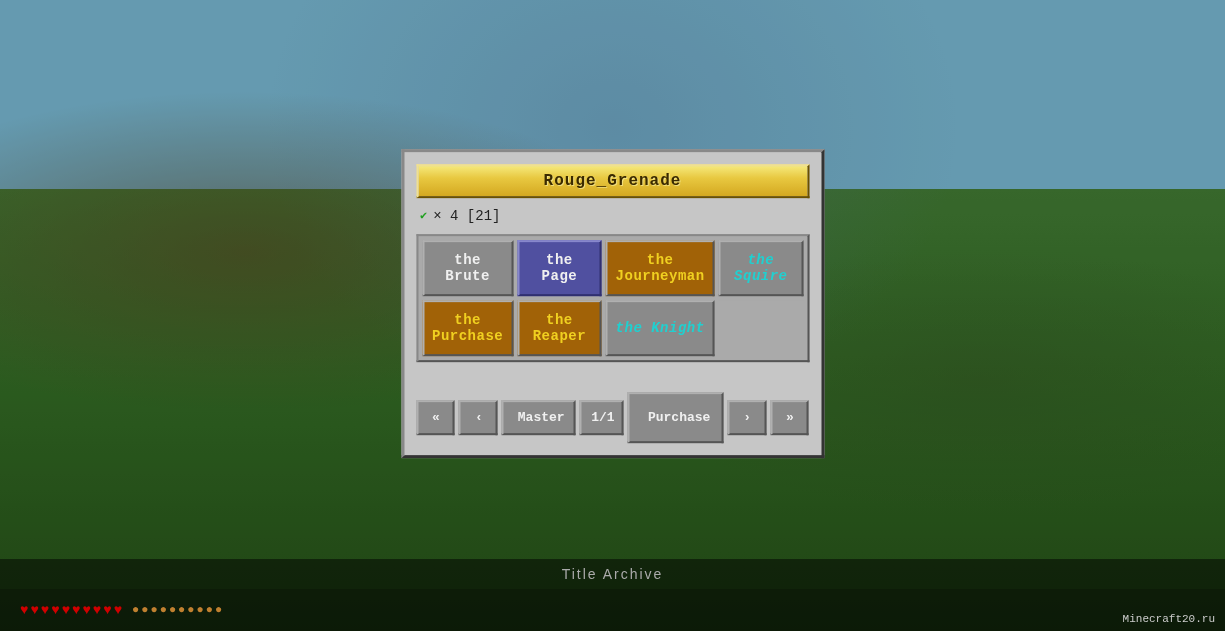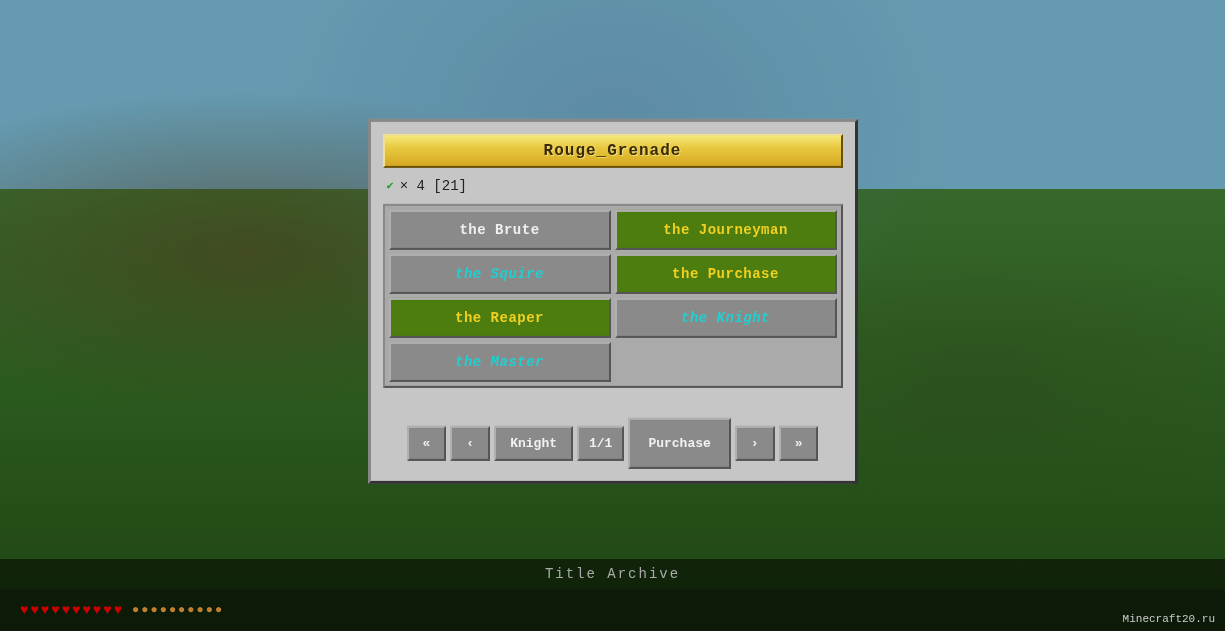--- a/index.html
+++ b/index.html
@@ -38,21 +38,21 @@
       background: rgba(0,0,0,0.25);
       z-index: 2;
     }
 
     
     .dialog {
       position: absolute;
       left: 50%;
       top: 50%;
       transform: translate(-50%, -54%);
-      width: 490px;
+      width: 423px;
       background: #c6c6c6;
       border: 3px solid #555;
       border-top-color: #888;
       border-left-color: #888;
       border-right-color: #333;
       border-bottom-color: #333;
       z-index: 10;
       padding: 12px;
     }
 
@@ -87,21 +87,21 @@
 
     .currency-checkmark {
       color: #20a020;
       font-weight: bold;
       font-size: 12px;
     }
 
     
     .titles-grid {
       display: grid;
-      grid-template-columns: 1fr 1fr;
+      grid-template-columns: 1fr 1fr 1fr 1fr;
       gap: 4px;
       margin-bottom: 30px;
       background: #aaaaaa;
       border: 2px solid #777;
       border-top-color: #888;
       border-left-color: #888;
       border-right-color: #555;
       border-bottom-color: #555;
       padding: 4px;
     }
@@ -120,21 +120,21 @@
     .title-btn.normal {
       background: #8a8a8a;
       color: #f0f0f0;
       border-top-color: #b0b0b0;
       border-left-color: #b0b0b0;
       border-right-color: #555;
       border-bottom-color: #555;
     }
 
     .title-btn.yellow {
-      background: #4d7c0f;
+      background: #a16207;
       color: #f0d020;
       border-top-color: #b0b0b0;
       border-left-color: #b0b0b0;
       border-right-color: #555;
       border-bottom-color: #555;
       font-family: Liberation Mono, monospace;
     }
 
     .title-btn.cyan {
       background: #8a8a8a;
@@ -208,21 +208,21 @@
       height: 48px;
       background: rgba(0,0,0,0.5);
       display: flex;
       align-items: center;
       justify-content: center;
       z-index: 5;
     }
 
     .bottom-title {
       color: #aaaaaa;
-      font-family: Liberation Mono, monospace;
+      font-family: Liberation Sans, sans-serif;
       font-size: 14px;
       letter-spacing: 2px;
     }
 
     
     .status-bar {
       position: absolute;
       bottom: 0;
       left: 0;
       right: 0;
@@ -278,37 +278,37 @@
 
   <div class="currency-row">
     <span class="currency-checkmark">✔</span>
     <span>× 4 [21]</span>
   </div>
 
   <div class="titles-grid">
 
     <button class="title-btn normal">the Brute</button>
 
+    <button class="title-btn selected">the Page</button>
     <button class="title-btn yellow">the Journeyman</button>
 
     <button class="title-btn cyan">the Squire</button>
     <button class="title-btn yellow">the Purchase</button>
 
     <button class="title-btn yellow">the Reaper</button>
     <button class="title-btn cyan">the Knight</button>
 
-    <button class="title-btn cyan">the Master</button>
     <div class="title-btn empty"></div>
 
   </div>
 
   <div class="nav-row">
     <button class="nav-btn">«</button>
     <button class="nav-btn">‹</button>
-    <button class="nav-btn">Knight</button>
+    <button class="nav-btn">Master</button>
     <button class="nav-btn page-indicator">1/1</button>
     <button class="nav-btn purchase">Purchase</button>
     <button class="nav-btn">›</button>
     <button class="nav-btn">»</button>
   </div>
 
 </div>
 
 <div class="bottom-bar" style="bottom: 42px; height: 30px;">
   <span class="bottom-title">Title Archive</span>

